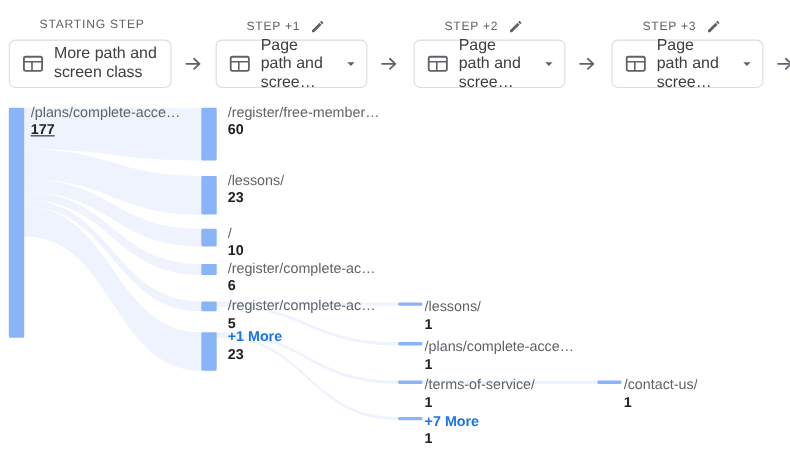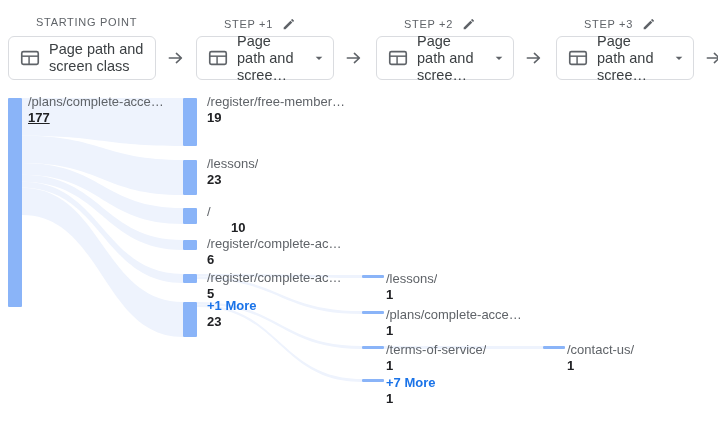--- a/index.html
+++ b/index.html
@@ -52,31 +52,31 @@
   }
 </style>
 </head>
 <body>
 
 <div id="root">
 
   <div class="header-band">
 
     <div class="col-header" style="left:36px;">
-      <span class="ttl">STARTING POINT</span>
+      <span class="ttl">STARTING STEP</span>
     </div>
     <div class="selector" style="left:8px; width:148px;">
       <span class="chip-icon">
         <svg viewBox="0 0 24 24" width="22" height="22">
             <rect x="3" y="5" width="18" height="14" rx="1.8" fill="none" stroke="#5f6368" stroke-width="1.8"></rect>
             <line x1="3" y1="10" x2="21" y2="10" stroke="#5f6368" stroke-width="1.6"></line>
             <line x1="11" y1="10" x2="11" y2="19" stroke="#5f6368" stroke-width="1.6"></line>
           </svg>
       </span>
-      <span class="chip-label">Page path and screen class</span>
+      <span class="chip-label">More path and screen class</span>
     </div>
     <span class="arrow-sep" style="left:166px;">
       <svg viewBox="0 0 24 24" width="20" height="20">
           <path d="M4 12h14M12.5 6.5L18.5 12l-6 5.5" fill="none" stroke="#5f6368" stroke-width="1.9" stroke-linecap="round" stroke-linejoin="round"></path>
         </svg>
     </span>
 
     <div class="col-header" style="left:224px;">
       <span class="ttl">STEP +1</span>
       <span class="pencil">
@@ -178,27 +178,27 @@
         <path d="M197,214 C279.5,214 279.5,258 362,258 L362,261 C279.5,261 279.5,216.5 197,216.5 Z" fill="#eef3fd"></path>
         <path d="M197,216.5 C279.5,216.5 279.5,291 362,291 L362,294 C279.5,294 279.5,219 197,219 Z" fill="#eef3fd"></path>
         <path d="M384,258 C463.5,258 463.5,258 543,258 L543,261 C463.5,261 463.5,261 384,261 Z" fill="#eef3fd"></path>
       </svg>
     <div id="nodes-layer">
         <div class="node-bar" style="left: 8px; top: 10px; width: 14px; height: 209px; background: rgb(138, 180, 248);"></div>
         <div class="node-label" style="left: 28px; top: 6px; max-width: 150px;">/plans/complete-acce…</div>
         <div class="node-value" style="left: 28px; top: 22px; text-decoration: underline;">177</div>
         <div class="node-bar" style="left: 183px; top: 10px; width: 14px; height: 48px; background: rgb(138, 180, 248);"></div>
         <div class="node-label" style="left: 207px; top: 6px; max-width: 152px;">/register/free-member…</div>
-        <div class="node-value" style="left: 207px; top: 22px;">19</div>
+        <div class="node-value" style="left: 207px; top: 22px;">60</div>
         <div class="node-bar" style="left: 183px; top: 72px; width: 14px; height: 35px; background: rgb(138, 180, 248);"></div>
         <div class="node-label" style="left: 207px; top: 68px; max-width: 152px;">/lessons/</div>
         <div class="node-value" style="left: 207px; top: 84px;">23</div>
         <div class="node-bar" style="left: 183px; top: 120px; width: 14px; height: 16px; background: rgb(138, 180, 248);"></div>
         <div class="node-label" style="left: 207px; top: 116px; max-width: 152px;">/</div>
-        <div class="node-value" style="left: 207px; top: 132px; margin-left: 24px;">10</div>
+        <div class="node-value" style="left: 207px; top: 132px;">10</div>
         <div class="node-bar" style="left: 183px; top: 152px; width: 14px; height: 10px; background: rgb(138, 180, 248);"></div>
         <div class="node-label" style="left: 207px; top: 148px; max-width: 152px;">/register/complete-ac…</div>
         <div class="node-value" style="left: 207px; top: 164px;">6</div>
         <div class="node-bar" style="left: 183px; top: 186px; width: 14px; height: 9px; background: rgb(138, 180, 248);"></div>
         <div class="node-label" style="left: 207px; top: 182px; max-width: 152px;">/register/complete-ac…</div>
         <div class="node-value" style="left: 207px; top: 198px;">5</div>
         <div class="node-bar" style="left: 183px; top: 214px; width: 14px; height: 35px; background: rgb(138, 180, 248);"></div>
         <div class="node-label more" style="left: 207px; top: 210px; max-width: 152px;">+1 More</div>
         <div class="node-value" style="left: 207px; top: 226px;">23</div>
         <div class="node-bar" style="left: 362px; top: 187px; width: 22px; height: 3px; background: rgb(138, 180, 248);"></div>

